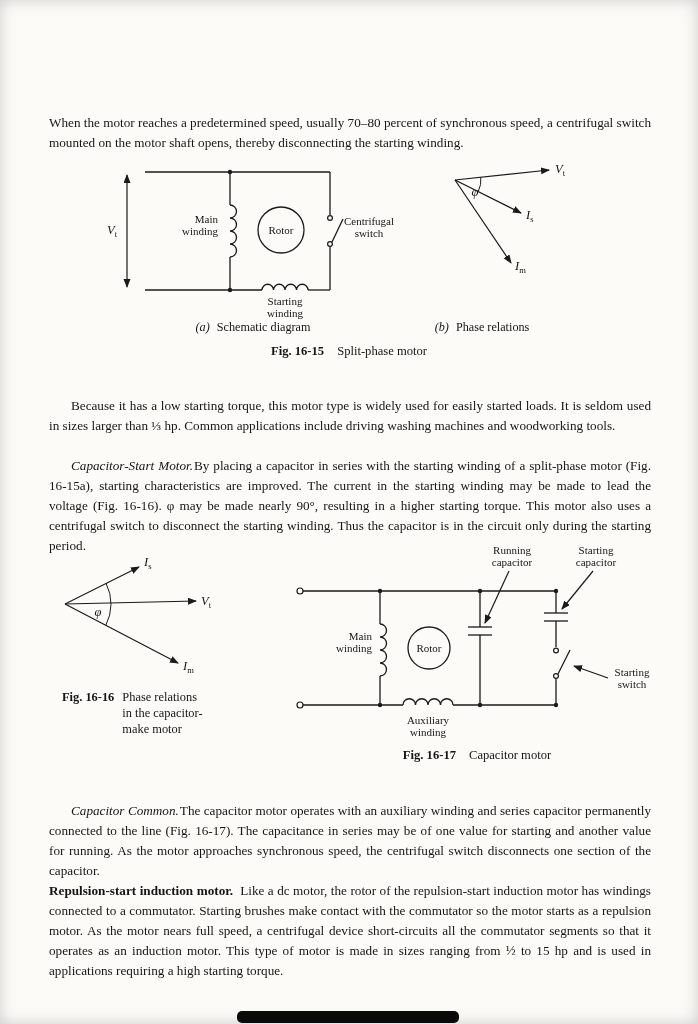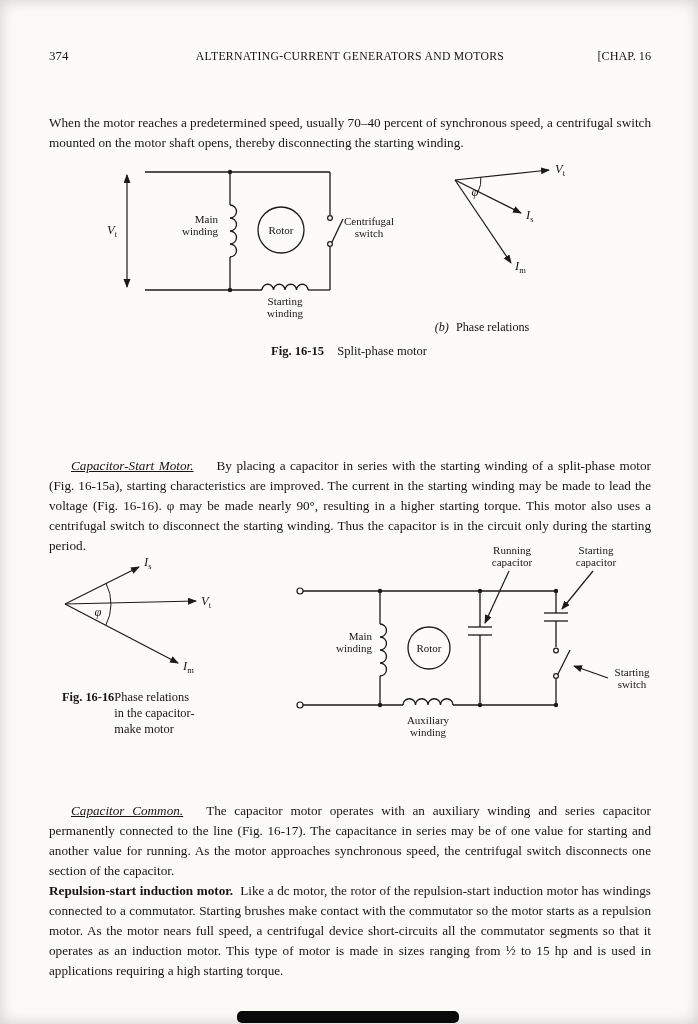--- a/index.html
+++ b/index.html
@@ -4,54 +4,49 @@
 <style>
   html,body{margin:0;padding:0;}
   body{background:#6f6f6f;font-family:"Liberation Serif",serif;}
   .page{position:relative;width:698px;height:1024px;margin:0 auto;background:#fcfbf8;color:#151515;overflow:hidden;box-shadow:inset 0 0 16px rgba(100,100,100,.30);}
   .runhead{position:absolute;top:48px;left:49px;width:602px;display:flex;align-items:baseline;}
   .runhead .pageno{font-size:13px;width:90px;}
   .runhead .rtitle{flex:1;text-align:center;font-size:11.7px;letter-spacing:.3px;}
   .runhead .chap{font-size:12.2px;width:90px;text-align:right;}
   .body-par{position:absolute;left:49px;width:602px;font-size:13.2px;line-height:20px;text-align:justify;}
   .indent{text-indent:22px;}
-  .lead-i{font-style:italic;margin-right:23px;text-decoration:underline;}
+  .lead-i{font-style:italic;margin-right:1px;}
   .lead-bi{font-weight:bold;margin-right:7px;}
   .subcap{position:absolute;font-size:12.2px;text-align:center;}
   .subcap .sc-label{font-style:italic;margin-right:7px;}
   .figcap{position:absolute;font-size:12.6px;text-align:center;}
   .figcap .fc-label{font-weight:bold;margin-right:13px;}
-  .fig1616cap{position:absolute;left:62px;top:689px;display:flex;gap:0;font-size:12.4px;line-height:16px;}
+  .fig1616cap{position:absolute;left:62px;top:689px;display:flex;gap:8px;font-size:12.4px;line-height:16px;}
   .fig1616cap .fc-label{font-weight:bold;white-space:nowrap;}
   .fig1616cap .cl{display:block;}
   svg.fig{position:absolute;overflow:visible;}
   .wire{stroke:#1a1a1a;stroke-width:1.3;fill:none;}
   .pline{stroke:#1a1a1a;stroke-width:1.2;fill:none;}
   .arc{stroke:#1a1a1a;stroke-width:1;fill:none;}
   svg text{font-family:"Liberation Serif",serif;font-size:11px;fill:#151515;}
   .ital{font-style:italic;font-size:12.5px;}
   .subtx{font-size:8.5px;}
   .dot{fill:#1a1a1a;}
   .term{fill:#fcfbf8;stroke:#1a1a1a;stroke-width:1.2;}
   .ringv{fill:none;stroke:#1a1a1a;stroke-width:1.3;}
   .scanbar{position:absolute;left:237px;top:1011px;width:222px;height:12px;background:#0a0a0a;border-radius:5px;}
 </style>
 </head>
 <body>
 
 <div class="page">
 
-  <div class="runhead">
-    <span class="pageno">374</span>
-    <span class="rtitle">ALTERNATING-CURRENT GENERATORS AND MOTORS</span>
-    <span class="chap">[CHAP. 16</span>
-  </div>
 
   <p class="body-par" style="top:100px;">
-    <span>When the motor reaches a predetermined speed, usually 70–40 percent of synchronous speed, a centrifugal switch mounted on the motor shaft opens, thereby disconnecting the starting winding.</span>
+    <span>When the motor reaches a predetermined speed, usually 70–80 percent of synchronous speed, a centrifugal switch mounted on the motor shaft opens, thereby disconnecting the starting winding.</span>
   </p>
 
   <svg class="fig" style="left:103px;top:163px;" width="300" height="165" viewBox="0 0 300 165">
     <defs>
       <marker id="ahA" markerWidth="10" markerHeight="8" refX="8" refY="3.5" orient="auto-start-reverse" markerUnits="userSpaceOnUse">
         <path d="M0,0 L9,3.5 L0,7 Z" fill="#1a1a1a"></path>
       </marker>
     </defs>
 
     <line class="pline" x1="24" y1="12" x2="24" y2="124" marker-start="url(#ahA)" marker-end="url(#ahA)"></line>
@@ -94,27 +89,33 @@
     <line class="pline" x1="20" y1="22" x2="114" y2="12" marker-end="url(#ahB)"></line>
     <line class="pline" x1="20" y1="22" x2="86" y2="55" marker-end="url(#ahB)"></line>
     <line class="pline" x1="20" y1="22" x2="76" y2="105" marker-end="url(#ahB)"></line>
     <path class="arc" d="M45.8 19.1 A26 26 0 0 1 43.2 33.6"></path>
     <text class="ital" x="40" y="38" text-anchor="middle">φ</text>
     <text x="120" y="15"><tspan class="ital">V</tspan><tspan class="subtx" dy="3">t</tspan></text>
     <text x="91" y="61"><tspan class="ital">I</tspan><tspan class="subtx" dy="3">s</tspan></text>
     <text x="80" y="112"><tspan class="ital">I</tspan><tspan class="subtx" dy="3">m</tspan></text>
   </svg>
 
+  <div class="subcap" style="left:103px;top:320px;width:300px;">
+    <span class="sc-label">(a)</span><span>Schematic diagram</span>
+  </div>
   <div class="subcap" style="left:402px;top:320px;width:160px;">
     <span class="sc-label">(b)</span><span>Phase relations</span>
   </div>
   <div class="figcap" style="left:0;top:344px;width:698px;text-align:center;">
     <span class="fc-label">Fig. 16-15</span><span>Split-phase motor</span>
   </div>
 
+  <p class="body-par indent" style="top:383px;">
+    <span>Because it has a low starting torque, this motor type is widely used for easily started loads. It is seldom used in sizes larger than ⅓ hp. Common applications include driving washing machines and woodworking tools.</span>
+  </p>
 
   <p class="body-par indent" style="top:443px;">
     <i class="lead-i">Capacitor-Start Motor.</i><span>By placing a capacitor in series with the starting winding of a split-phase motor (Fig. 16-15a), starting characteristics are improved. The current in the starting winding may be made to lead the voltage (Fig. 16-16). φ may be made nearly 90°, resulting in a higher starting torque. This motor also uses a centrifugal switch to disconnect the starting winding. Thus the capacitor is in the circuit only during the starting period.</span>
   </p>
 
   <svg class="fig" style="left:56px;top:556px;" width="155" height="125" viewBox="0 0 155 125">
     <defs>
       <marker id="ahC" markerWidth="10" markerHeight="8" refX="8" refY="3.5" orient="auto" markerUnits="userSpaceOnUse">
         <path d="M0,0 L9,3.5 L0,7 Z" fill="#1a1a1a"></path>
       </marker>
@@ -189,20 +190,23 @@
     <line class="pline" x1="307" y1="31" x2="276" y2="69" marker-end="url(#ahD)"></line>
     <text x="86" y="100" text-anchor="end">Main</text>
     <text x="86" y="112" text-anchor="end">winding</text>
     <text x="142" y="184" text-anchor="middle">Auxiliary</text>
     <text x="142" y="196" text-anchor="middle">winding</text>
     <text x="346" y="136" text-anchor="middle">Starting</text>
     <text x="346" y="148" text-anchor="middle">switch</text>
     <line class="pline" x1="322" y1="138" x2="288" y2="126" marker-end="url(#ahD)"></line>
   </svg>
 
+  <div class="figcap" style="left:286px;top:748px;width:382px;">
+    <span class="fc-label">Fig. 16-17</span><span>Capacitor motor</span>
+  </div>
 
   <p class="body-par indent" style="top:788px;">
     <i class="lead-i">Capacitor Common.</i><span>The capacitor motor operates with an auxiliary winding and series capacitor permanently connected to the line (Fig. 16-17). The capacitance in series may be of one value for starting and another value for running. As the motor approaches synchronous speed, the centrifugal switch disconnects one section of the capacitor.</span>
   </p>
 
   <p class="body-par" style="top:868px;">
     <span class="lead-bi">Repulsion-start induction motor.</span><span>Like a dc motor, the rotor of the repulsion-start induction motor has windings connected to a commutator. Starting brushes make contact with the commutator so the motor starts as a repulsion motor. As the motor nears full speed, a centrifugal device short-circuits all the commutator segments so that it operates as an induction motor. This type of motor is made in sizes ranging from ½ to 15 hp and is used in applications requiring a high starting torque.</span>
   </p>
 
   <div class="scanbar"></div>

